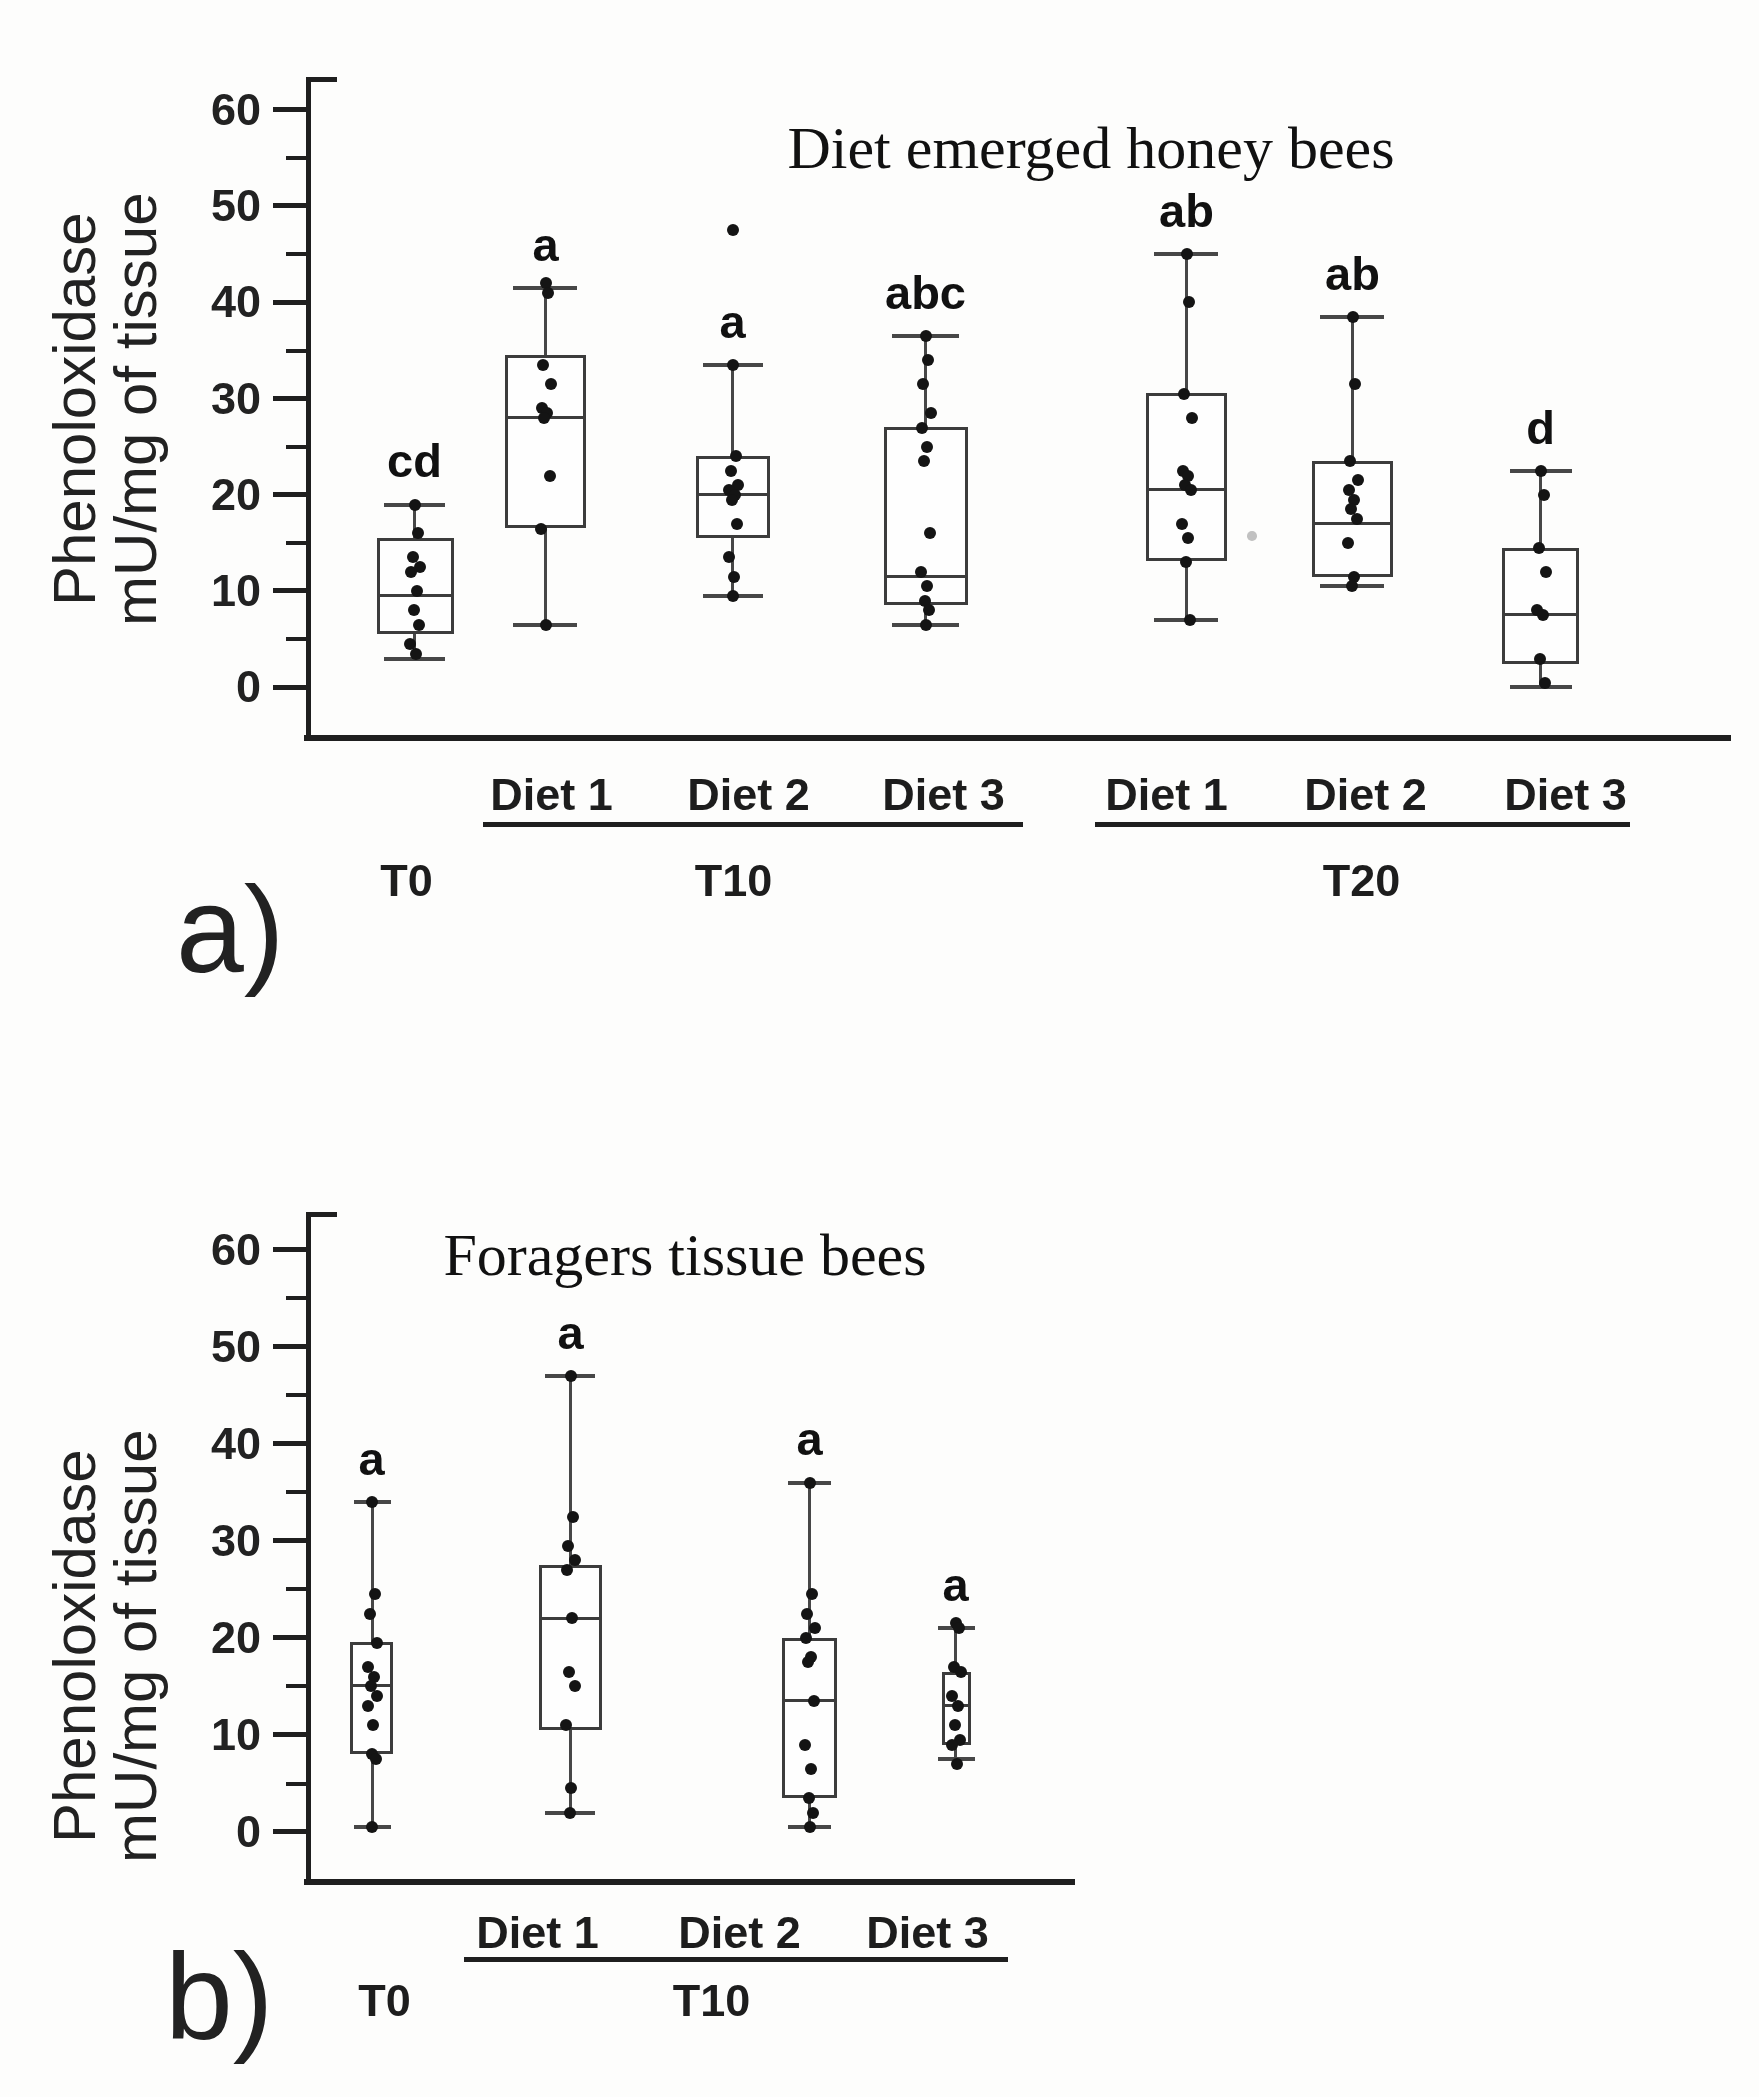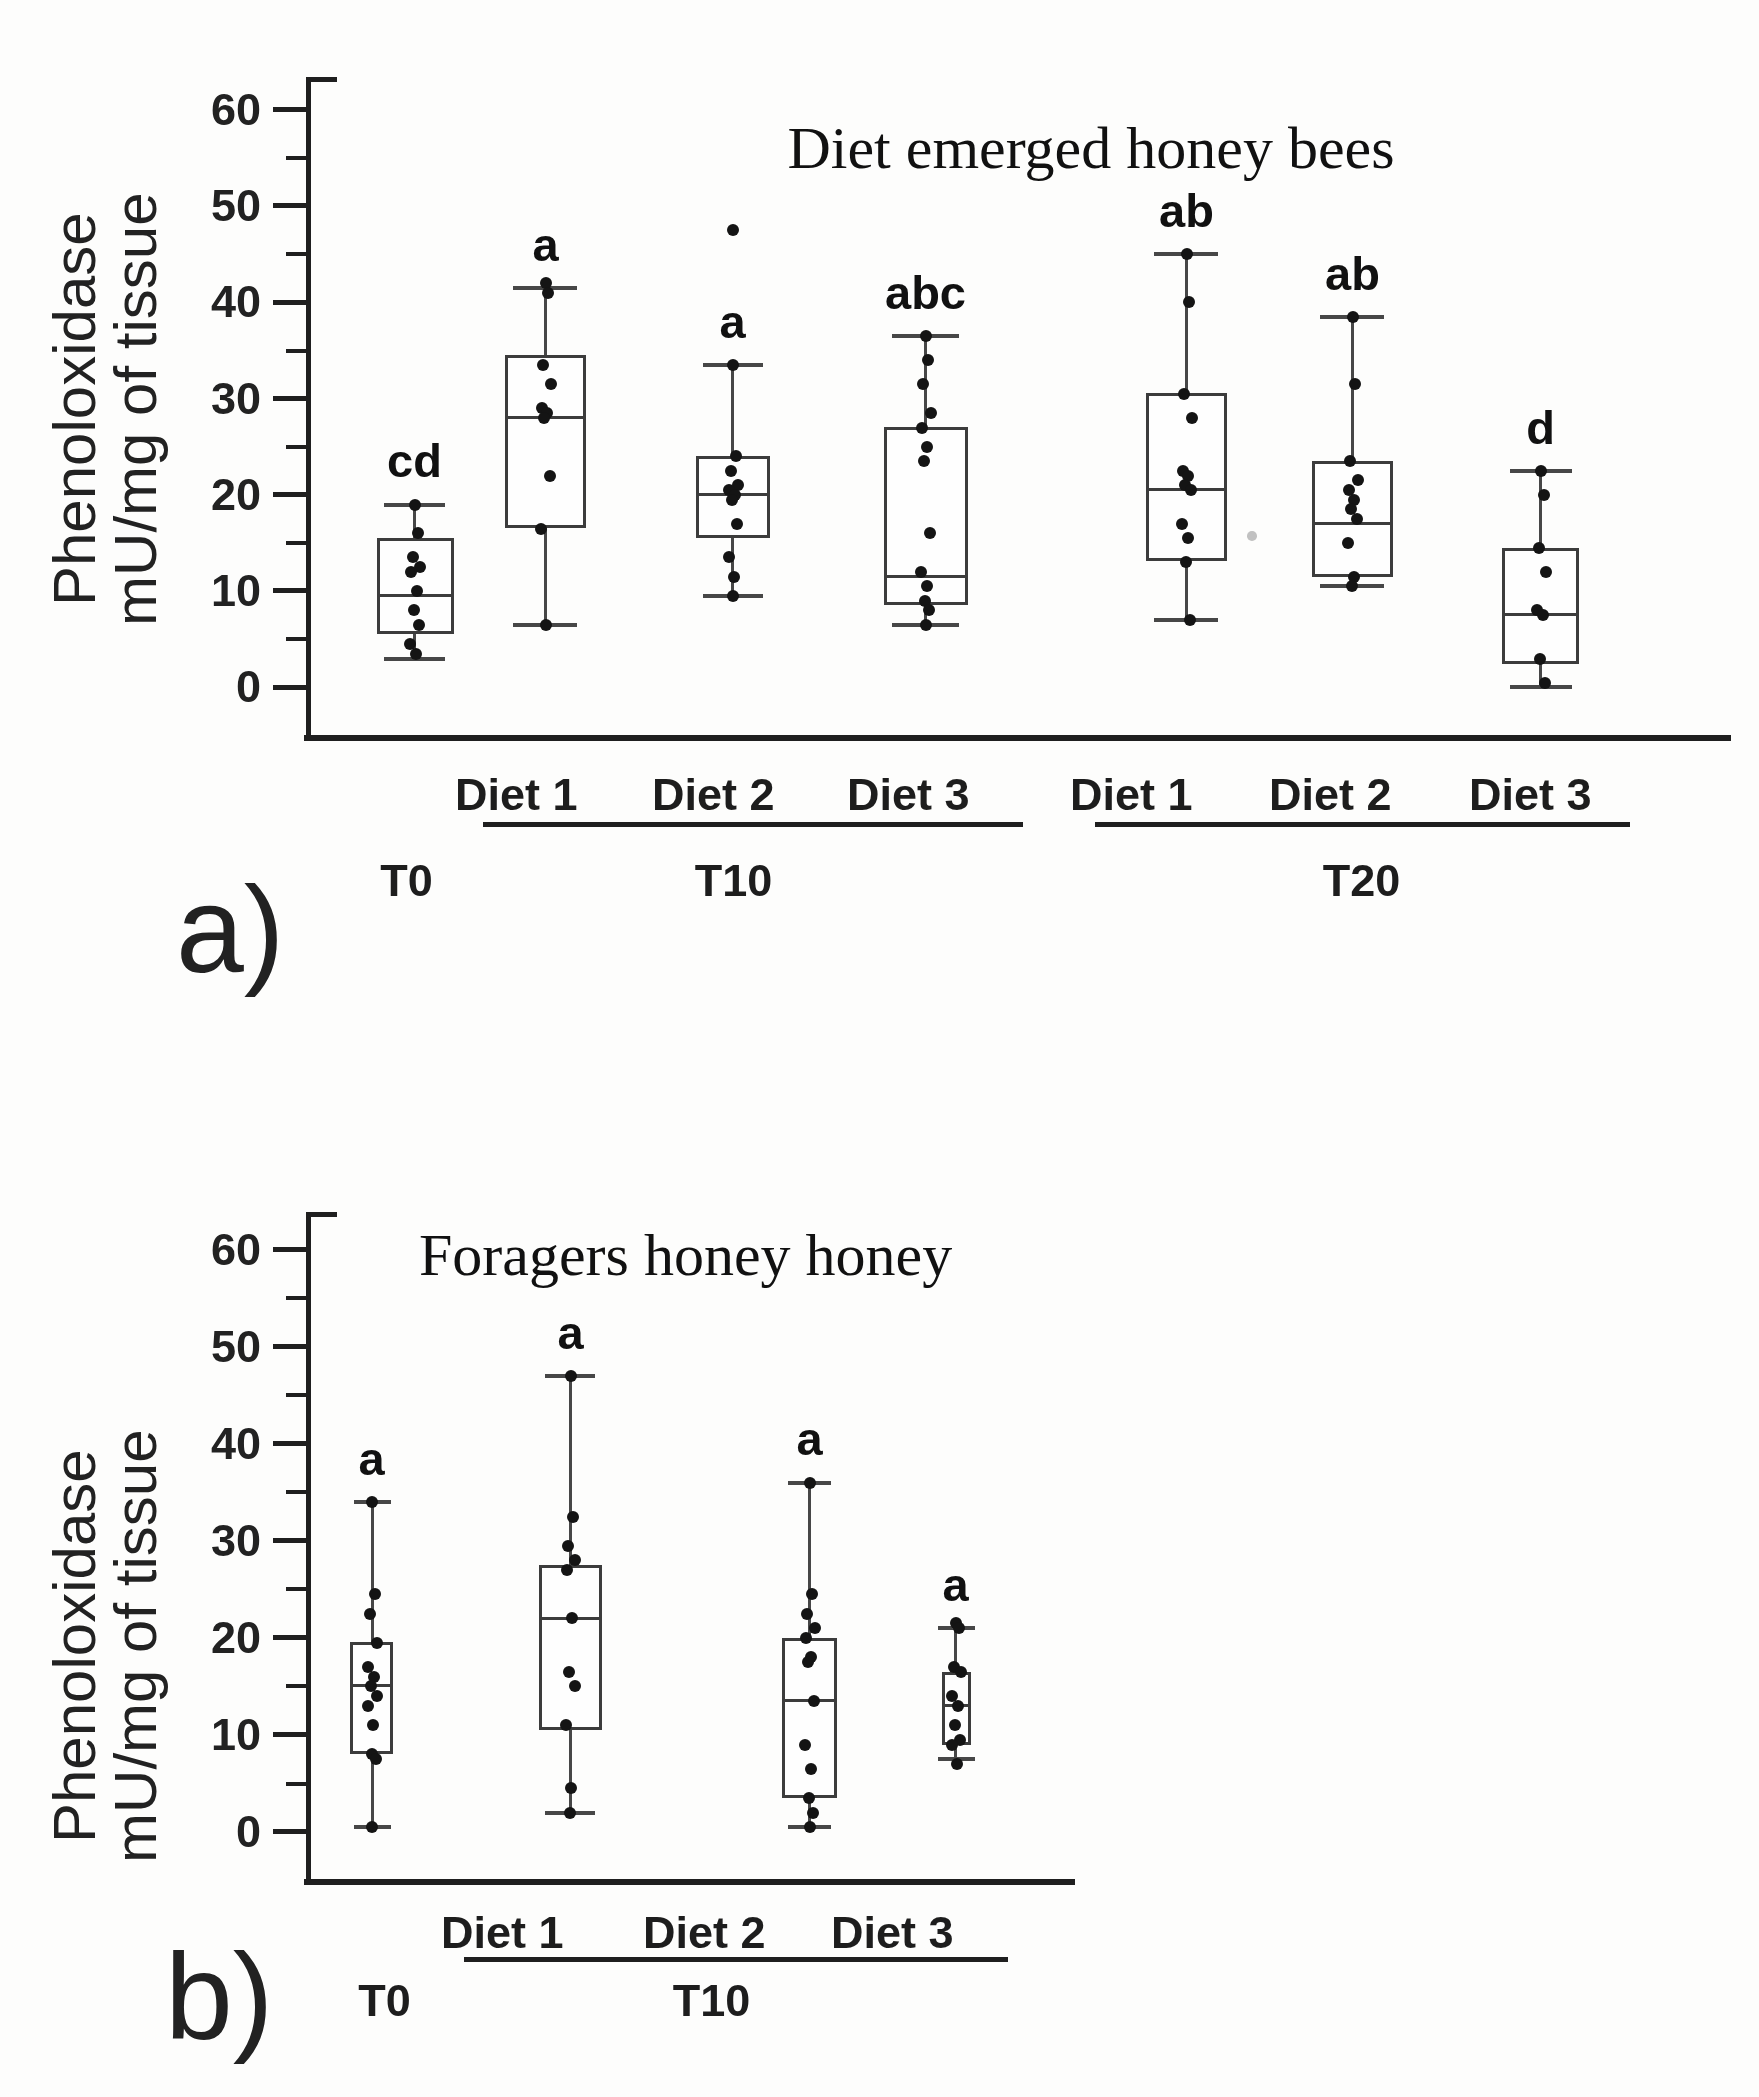--- a/index.html
+++ b/index.html
@@ -5,21 +5,21 @@
   html,body{margin:0;padding:0;background:#ffffff;}
   #figure{position:relative;width:1759px;height:2097px;background:#fdfdfc;overflow:hidden;
           font-family:"Liberation Sans", sans-serif;color:#1a1a1a;}
   .abs{position:absolute;}
   .panel-title{font-family:"Liberation Serif", serif;font-size:60px;color:#111;
                text-align:center;white-space:nowrap;}
   .y-axis-label{font-size:60px;line-height:1.02;text-align:center;color:#222;
                 transform:rotate(-90deg);font-weight:500;}
   .panel-letter{font-size:122px;color:#222;font-weight:500;}
   .tick-label{font-size:45px;font-weight:700;color:#222;text-align:right;}
-  .diet-label{font-size:45px;font-weight:700;color:#1d1d1d;white-space:nowrap;}
+  .diet-label{font-size:45px;font-weight:700;color:#1d1d1d;text-align:center;white-space:nowrap;}
   .time-label{font-size:45px;font-weight:700;color:#1d1d1d;text-align:center;}
   .sig-letter{font-size:47px;font-weight:700;color:#111;text-align:center;white-space:nowrap;}
   .line{background:#1f1f1f;}
   .boxline{background:#3c3c3c;}
   .dot{border-radius:50%;background:#141414;}
 </style>
 </head>
 <body>
 
 <div id="figure">
@@ -29,21 +29,21 @@
     <div class="abs" style="left:-217px;top:348px;width:644px;height:129px;">
       <div class="y-axis-label">
         <div>Phenoloxidase</div>
         <div>mU/mg of tissue</div>
       </div>
     </div>
     <div class="abs panel-letter" style="left:176px;top:860px;">a)</div>
   </section>
 
   <section>
-    <div class="abs panel-title" style="left:419px;top:1221px;width:532px;">Foragers honey honey</div>
+    <div class="abs panel-title" style="left:419px;top:1221px;width:532px;">Foragers tissue bees</div>
     <div class="abs" style="left:-217px;top:1585px;width:644px;height:129px;">
       <div class="y-axis-label">
         <div>Phenoloxidase</div>
         <div>mU/mg of tissue</div>
       </div>
     </div>
     <div class="abs panel-letter" style="left:165px;top:1927px;">b)</div>
   </section>
 
   <div class="abs" style="left:1247px;top:531px;width:9.7px;height:9.7px;border-radius:50%;background:#9a9a9a;opacity:.6;"></div>

